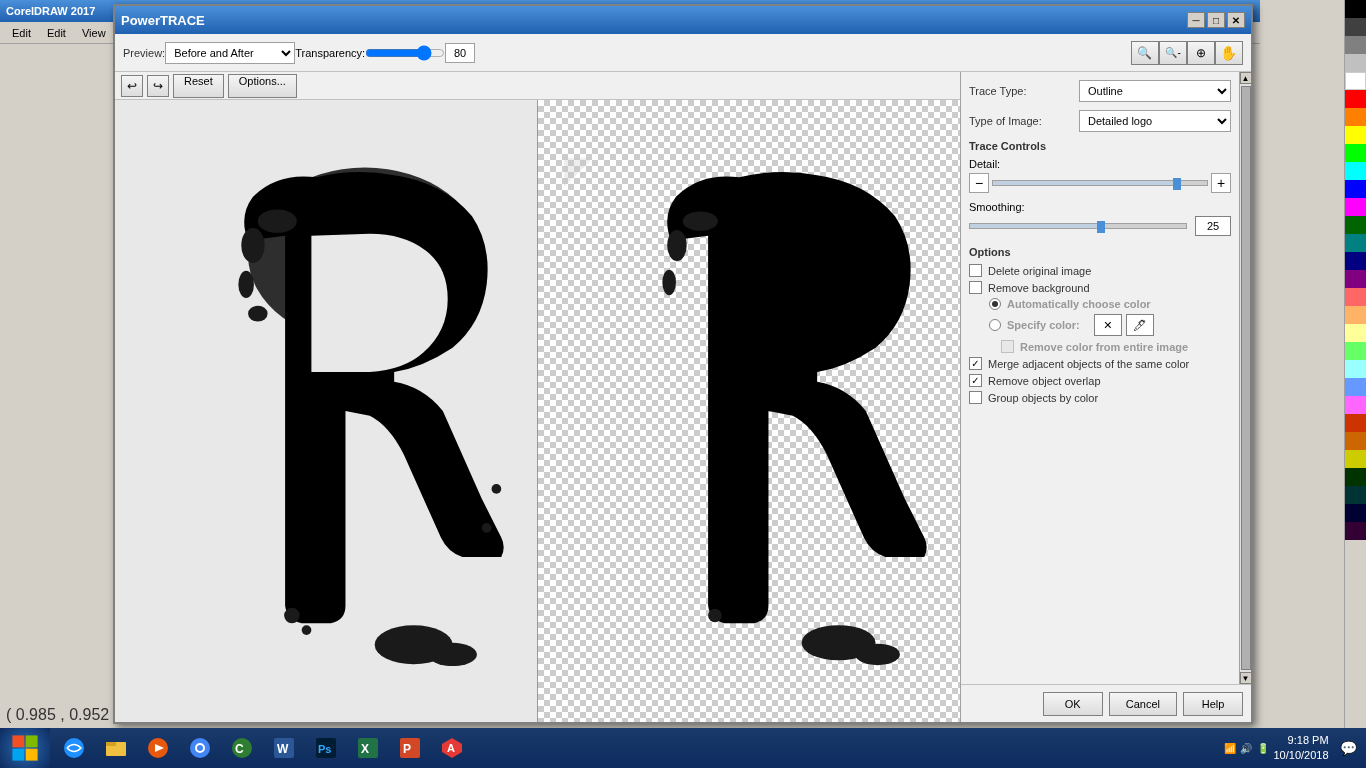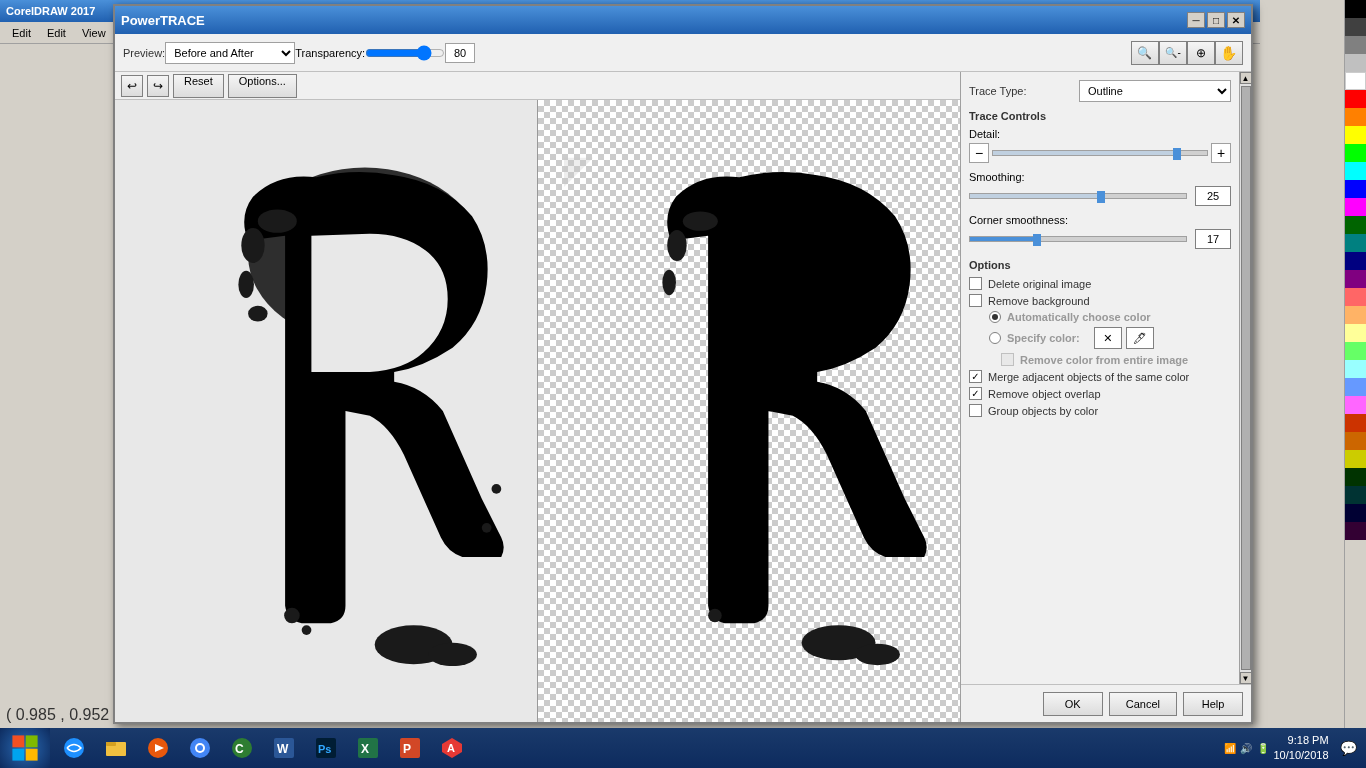--- a/index.html
+++ b/index.html
@@ -216,20 +216,28 @@
         <div class="settings-body">
 
           <div class="settings-row">
             <span class="settings-label">Trace Type:</span>
             <select class="settings-select">
               <option>Outline</option>
               <option>Centerline</option>
             </select>
           </div>
 
+          <div class="settings-row">
+            <span class="settings-label">Type of Image:</span>
+            <select class="settings-select">
+              <option>Detailed logo</option>
+              <option>Clipart</option>
+              <option>Photo</option>
+            </select>
+          </div>
 
           <div class="section-title">Trace Controls</div>
 
           <div>
             <div style="font-size:11px; margin-bottom:3px;">Detail:</div>
             <div class="slider-row">
               <div class="slider-minus">−</div>
               <div class="slider-track" style="position:relative; height:6px; background:#d0d0d0; flex:1; margin:0 3px; border:1px solid #a0a0a0;">
                 <div style="position:absolute; left:0; top:0; width:85%; height:100%; background:#c0d0e0;"></div>
                 <div style="position:absolute; left:84%; top:-3px; width:8px; height:12px; background:#4a90d9;"></div>
@@ -242,30 +250,20 @@
             <div style="font-size:11px; margin-bottom:3px;">Smoothing:</div>
             <div class="slider-row">
               <div style="position:relative; height:6px; background:#d0d0d0; flex:1; border:1px solid #a0a0a0; margin-right:4px;">
                 <div style="position:absolute; left:0; top:0; width:60%; height:100%; background:#c0d0e0;"></div>
                 <div style="position:absolute; left:59%; top:-3px; width:8px; height:12px; background:#4a90d9;"></div>
               </div>
               <div class="slider-val">25</div>
             </div>
           </div>
 
-          <div style="margin-top:6px;">
-            <div style="font-size:11px; margin-bottom:3px;">Corner smoothness:</div>
-            <div class="slider-row">
-              <div style="position:relative; height:6px; background:#d0d0d0; flex:1; border:1px solid #a0a0a0; margin-right:4px;">
-                <div style="position:absolute; left:0; top:0; width:30%; height:100%; background:#4a90d9;"></div>
-                <div style="position:absolute; left:29%; top:-3px; width:8px; height:12px; background:#4a90d9;"></div>
-              </div>
-              <div class="slider-val">17</div>
-            </div>
-          </div>
 
           <div class="section-title" style="margin-top:10px;">Options</div>
 
           <div class="options-section">
 
             <div class="option-row">
               <div class="option-check"></div>
               <span class="option-text">Delete original image</span>
             </div>
 

